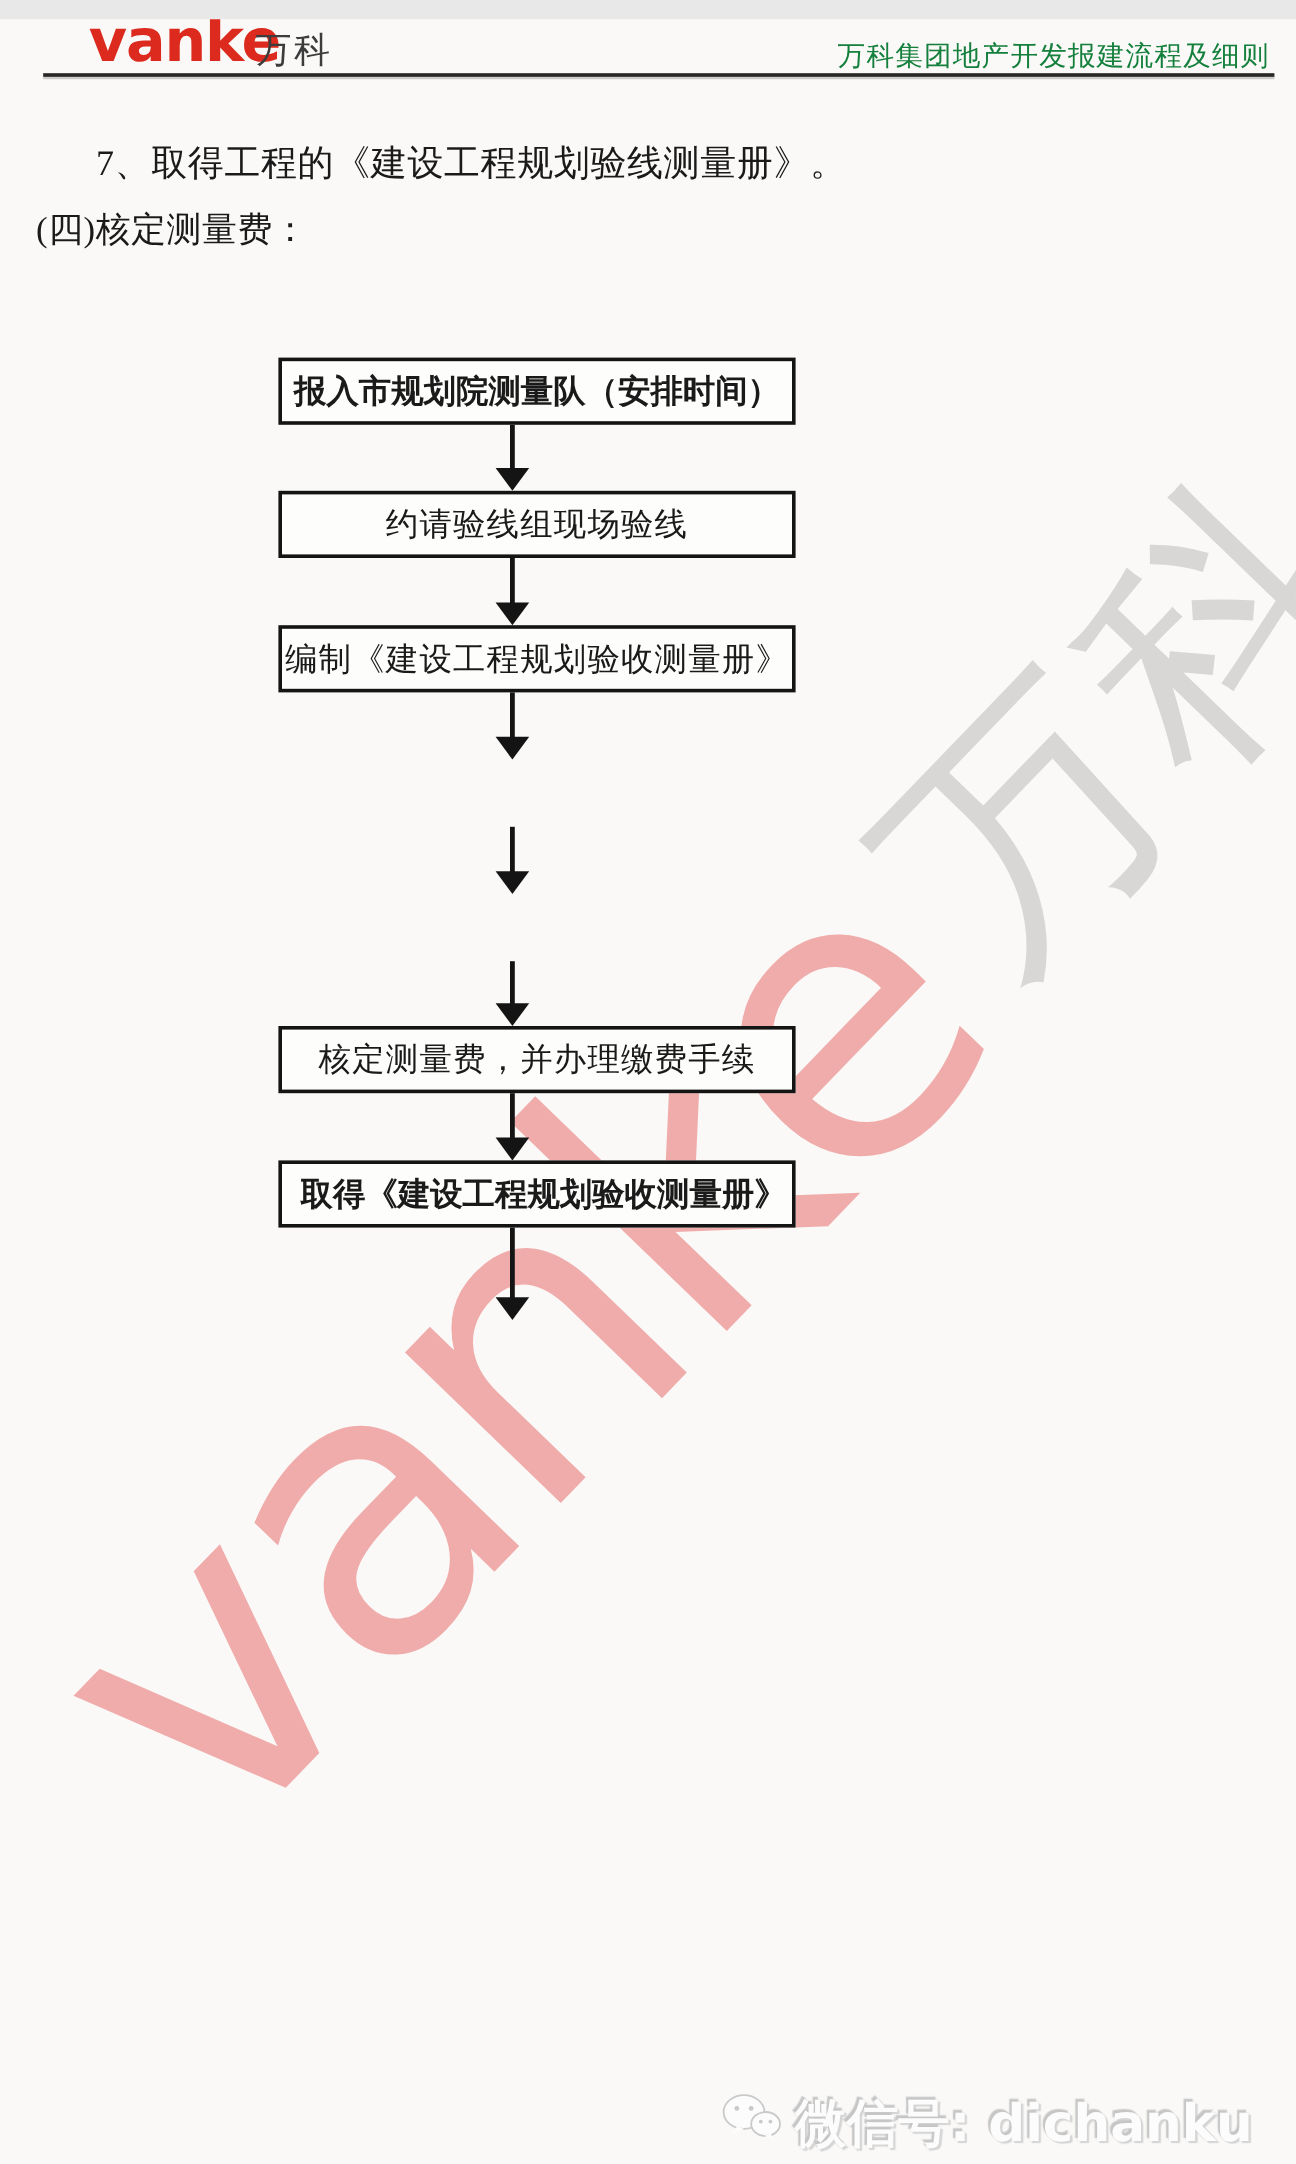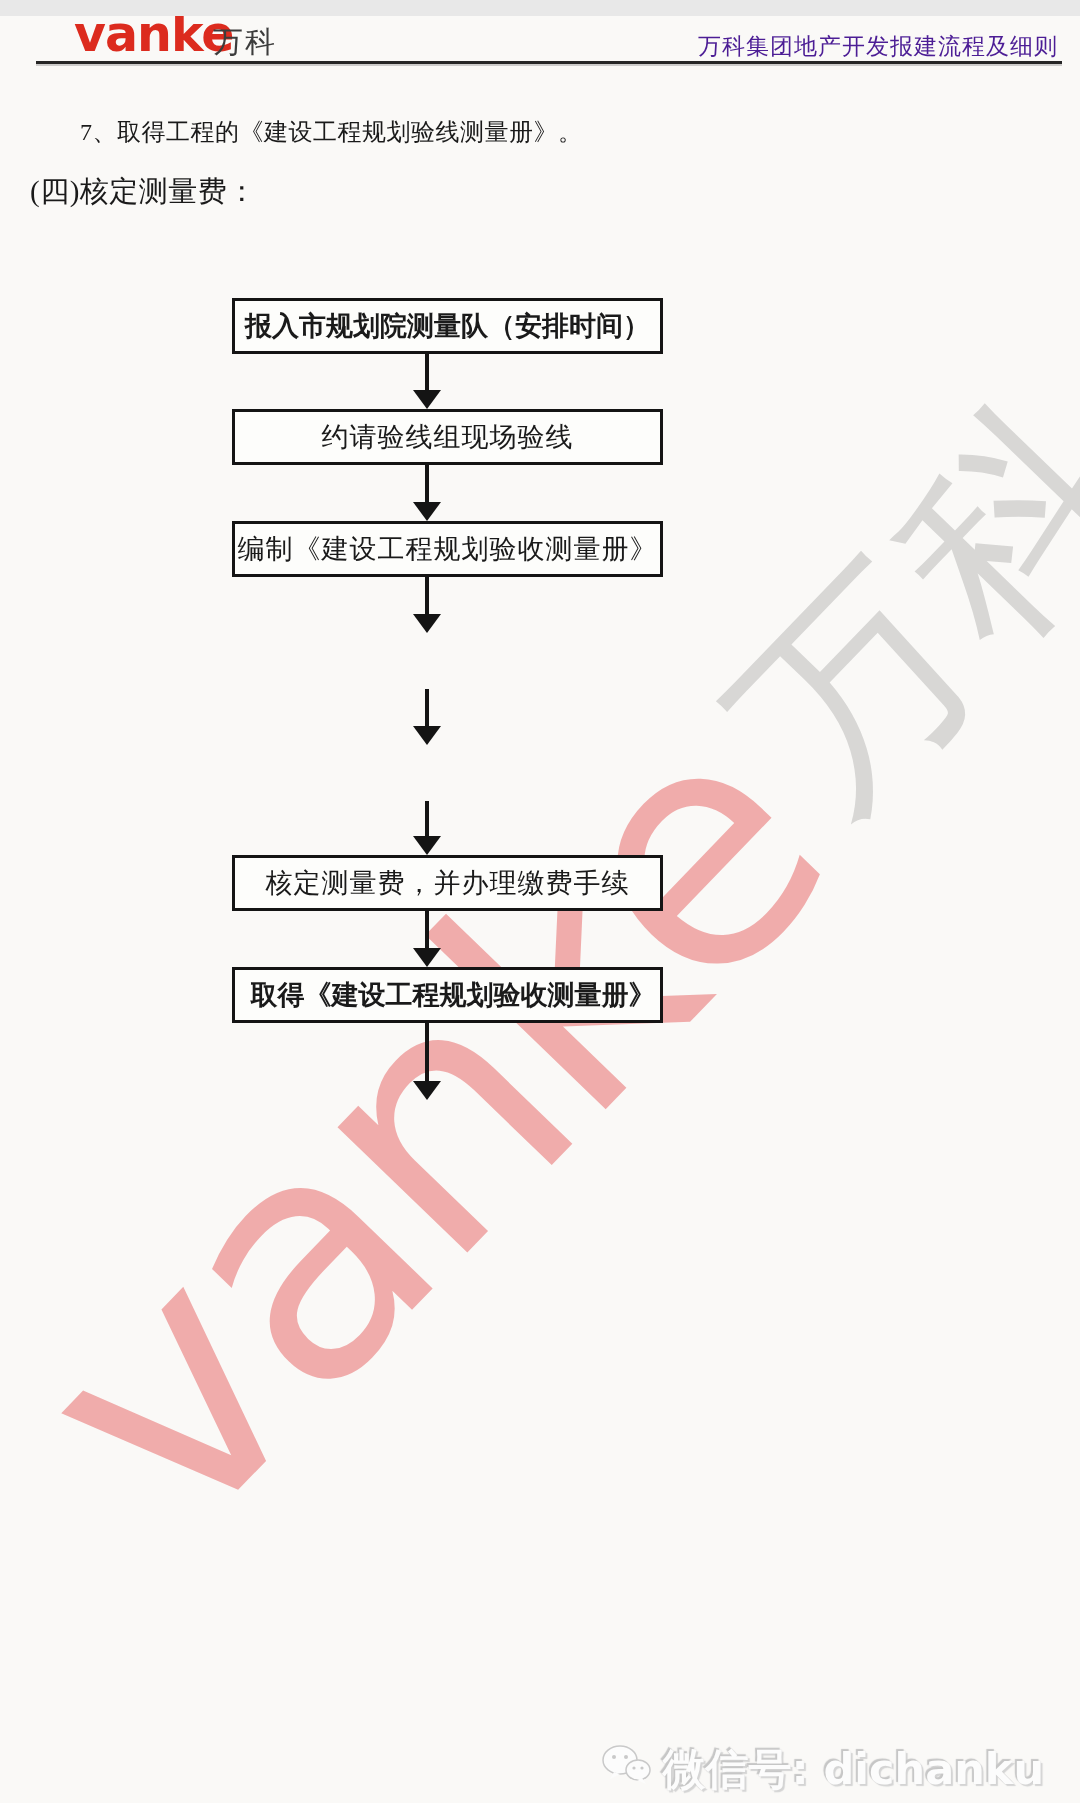--- a/index.html
+++ b/index.html
@@ -21,32 +21,32 @@
     font-size:49px;font-weight:bold;letter-spacing:-1px;
     color:#dc2b1e;
   }
   .logo-cn{
     position:absolute;left:213px;top:6px;
     font-family:"DejaVu Sans","Liberation Sans",sans-serif;
     font-size:30px;color:#3c3c3c;letter-spacing:2px;
   }
   .doc-title{
     position:absolute;right:22px;top:15px;
-    font-size:23px;color:#4c1d95;letter-spacing:1px;
+    font-size:23px;color:#15803d;letter-spacing:1px;
   }
   .header-rule{
     position:absolute;left:36px;top:45px;width:1026px;height:3px;
     background:#262626;
     box-shadow:0 2px 0 rgba(120,120,120,.35);
   }
 
   
   .intro-line1{
     position:absolute;left:80px;top:100px;width:900px;z-index:3;
-    font-size:24px;letter-spacing:0.5px;
+    font-size:30px;letter-spacing:0.5px;
   }
   .intro-line2{
     position:absolute;left:30px;top:156px;width:500px;z-index:3;
     font-size:29px;letter-spacing:0.5px;
   }
 
   
   .watermark{
     position:absolute;left:-160px;top:755px;width:1520px;height:360px;
     display:flex;align-items:center;justify-content:center;

